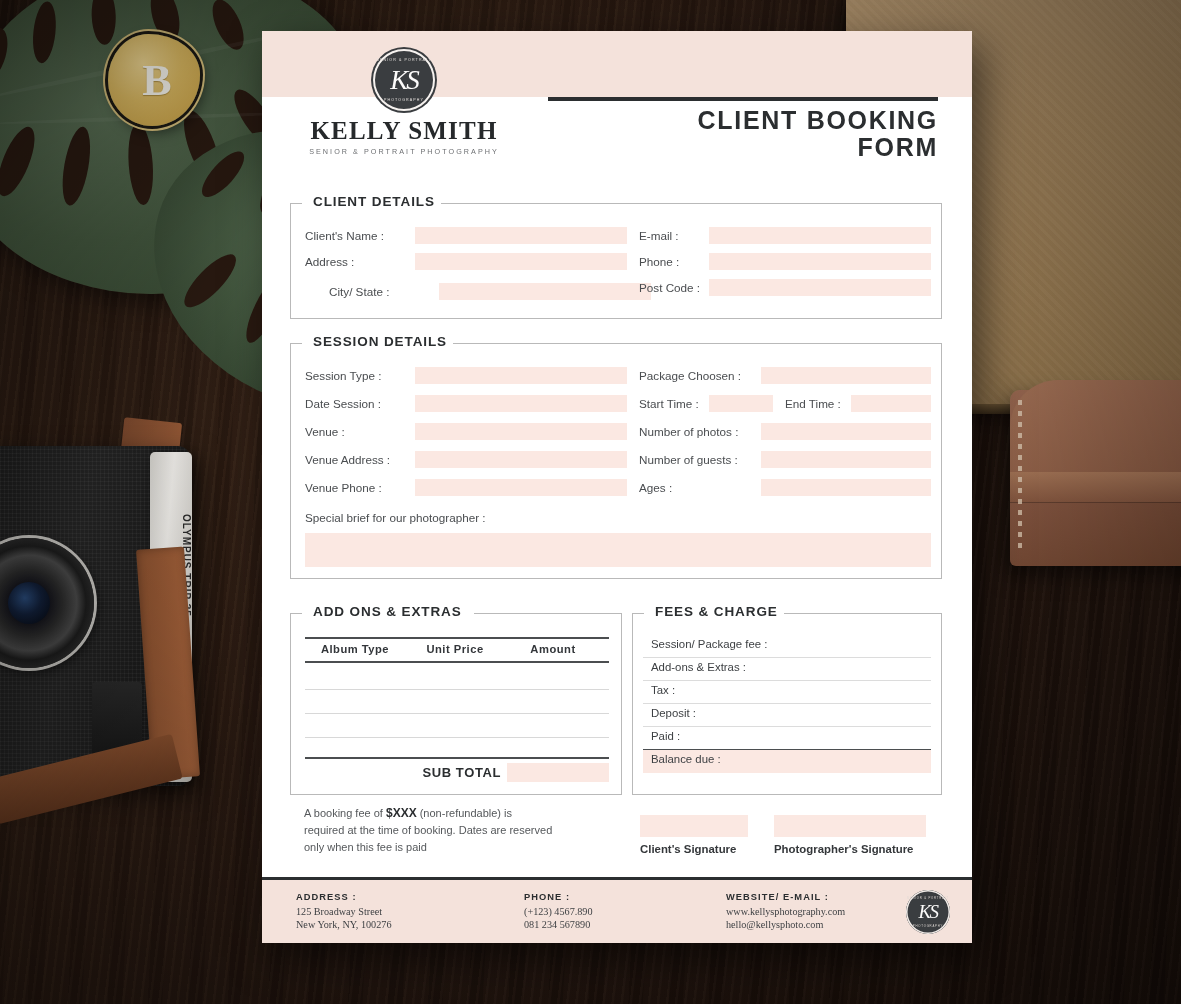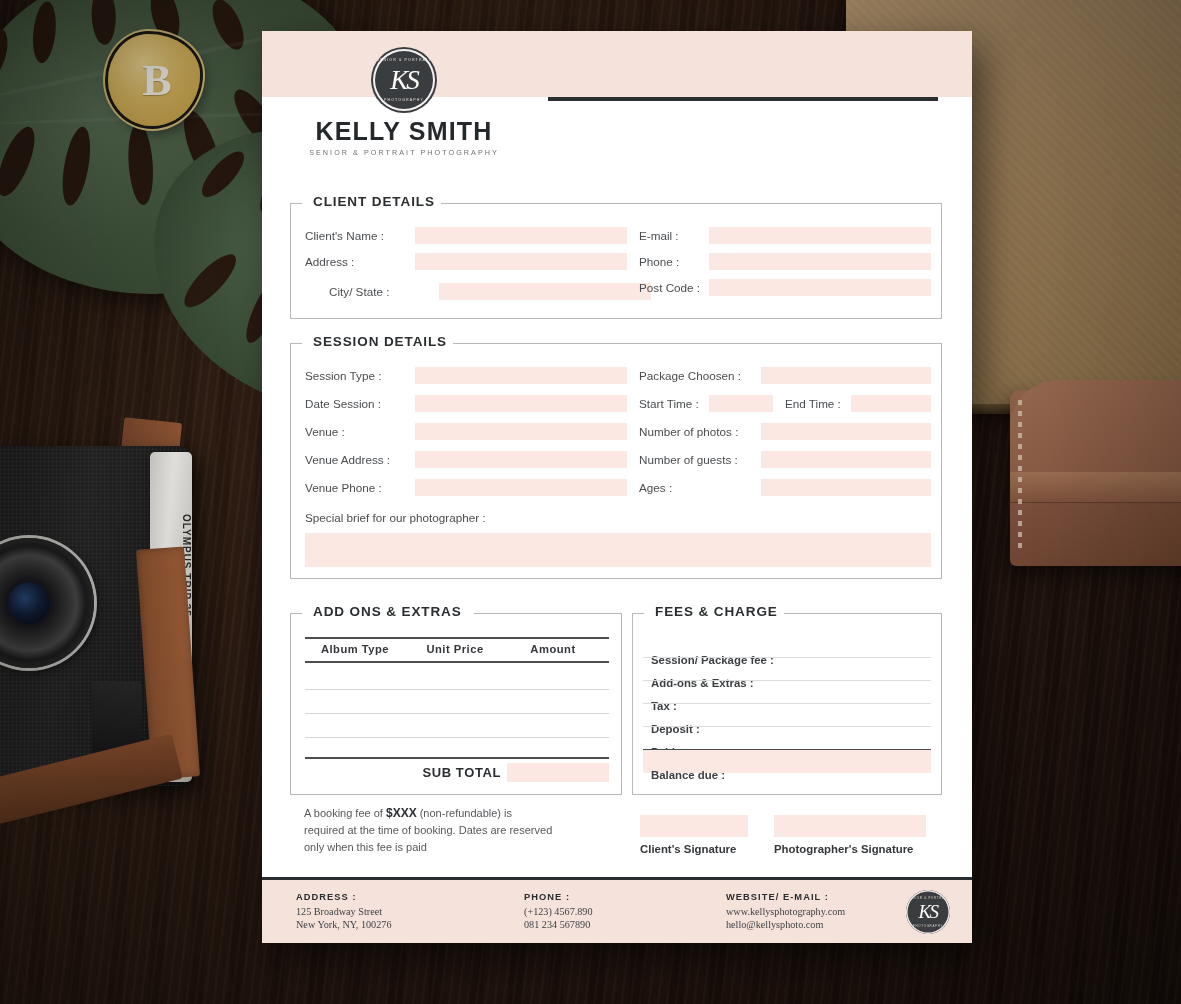--- a/index.html
+++ b/index.html
@@ -258,21 +258,21 @@
   .logo-badge .arc-top, .logo-badge .arc-bot {
     position:absolute; left:0; right:0;
     font-size:3.6px; letter-spacing:1.1px; color:#e9e4e0;
     text-align:center;
   }
   .logo-badge .arc-top { top: 9px; }
   .logo-badge .arc-bot { bottom: 9px; }
 
   .brand-name {
     margin-top: 6px;
-    font-family: Liberation Sans, sans-serif;
+    font-family: Liberation Serif, serif;
     font-size: 25px;
     font-weight: 700;
     letter-spacing: 1.2px;
     color: #26292b;
     white-space: nowrap;
   }
   .brand-tag {
     margin-top: 2px;
     font-size: 7.2px;
     letter-spacing: 2.05px;
@@ -352,24 +352,23 @@
     letter-spacing: .6px;
     color:#2b2e30;
     text-align:right;
   }
 
   
   .fee-row { position:absolute; }
   .fee-label {
     position:absolute; left: 8px; top: 3px;
     font-size: 11.4px;
-    font-weight: 700;
+    font-weight: 400;
     color:#3c3f42;
     white-space:nowrap;
-    margin-top:16px;
   }
   .fee-underline { position:absolute; left:0; bottom:0; height:1px; background:#dcdcdc; }
   .fee-underline.strong { height:1.4px; background:#4b4e50; }
   .fee-row.highlight { background:#fbe8e2; }
 
   
   .note {
     position:absolute; left: 42px; top: 774px;
     width: 250px;
     font-size: 11px;
@@ -494,20 +493,24 @@
     <div class="logo-badge">
       <div class="arc-top">SENIOR &amp; PORTRAIT</div>
       <div class="ks">KS</div>
       <div class="arc-bot">PHOTOGRAPHY</div>
     </div>
     <div class="brand-name">KELLY SMITH</div>
     <div class="brand-tag">SENIOR &amp; PORTRAIT PHOTOGRAPHY</div>
   </div>
 
   <div class="title-rule"></div>
+  <div class="doc-title">
+    <div>CLIENT BOOKING</div>
+    <div>FORM</div>
+  </div>
 
   <div class="section" style="left:28px; top:172px; width:652px; height:116px;">
     <div class="top-line-left"></div>
     <div class="top-line-right" style="width:506px;"></div>
     <div class="legend">CLIENT DETAILS</div>
 
     <div class="field-row" style="left:14px; top:26px; width:312px;">
       <span class="field-label">Client's Name :</span>
       <span class="field-input" style="position:absolute; left:110px; width:212px;"></span>
     </div>

